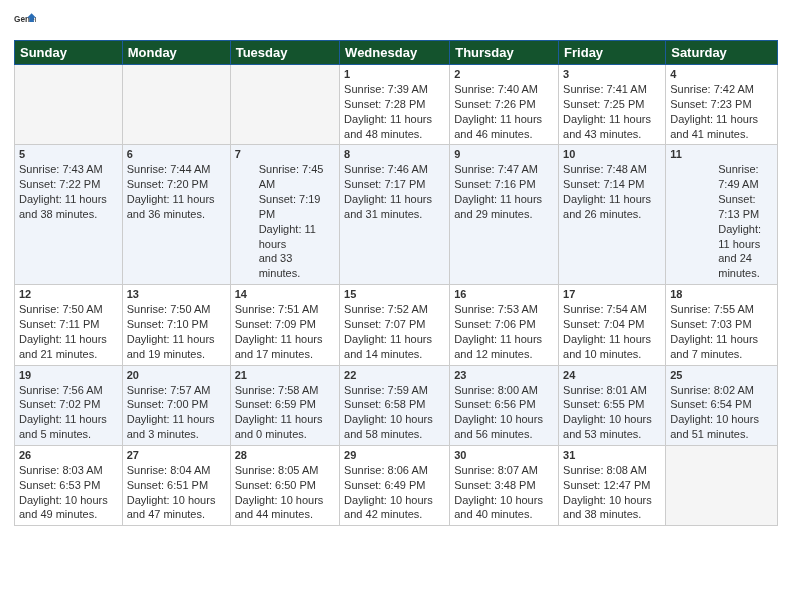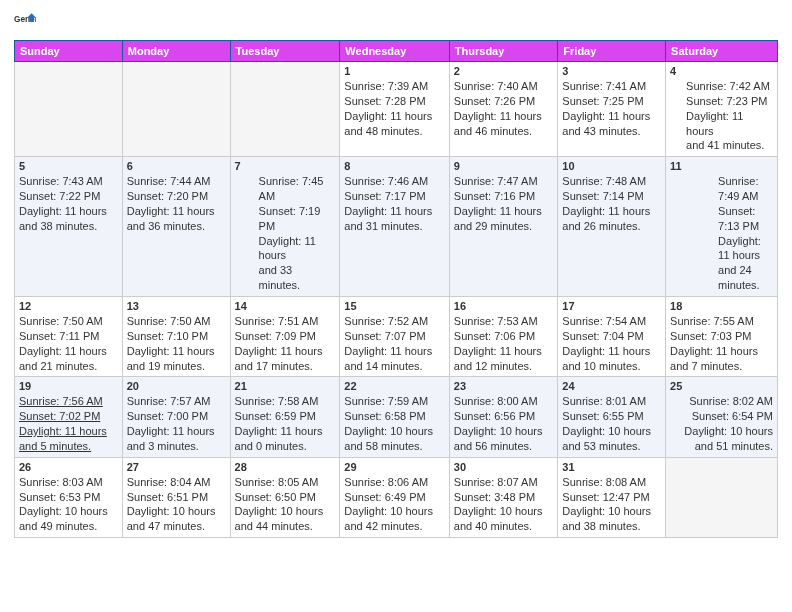--- a/index.html
+++ b/index.html
@@ -42,23 +42,23 @@
     .location {
       font-size: 13px;
       color: #555;
     }
     .calendar {
       width: 100%;
       border-collapse: collapse;
       border: 1px solid #ccc;
     }
     .calendar th {
-      background: #d946ef;
+      background: #14532d;
       color: #fff;
-      font-size: 11px;
+      font-size: 13px;
       font-weight: bold;
       text-align: left;
       padding: 4px 5px;
       border: 1px solid #1a5a9a;
     }
     .calendar td {
       vertical-align: top;
       border: 1px solid #ccc;
       padding: 3px 4px;
       width: 113px;
@@ -142,21 +142,21 @@
           </td>
           <td>
             <span class="day-num">3</span>
             <div class="day-info" style="white-space: pre-line;">Sunrise: 7:41 AM
 Sunset: 7:25 PM
 Daylight: 11 hours
 and 43 minutes.</div>
           </td>
           <td>
             <span class="day-num">4</span>
-            <div class="day-info" style="white-space: pre-line; margin-left: 16px;">Sunrise: 7:42 AM
+            <div class="day-info" style="white-space: pre-line;">Sunrise: 7:42 AM
 Sunset: 7:23 PM
 Daylight: 11 hours
 and 41 minutes.</div>
           </td>
         </tr>
         <tr class="row-bg-alt">
           <td>
             <span class="day-num">5</span>
             <div class="day-info" style="white-space: pre-line;">Sunrise: 7:43 AM
 Sunset: 7:22 PM
@@ -253,21 +253,21 @@
             <span class="day-num">18</span>
             <div class="day-info" style="white-space: pre-line;">Sunrise: 7:55 AM
 Sunset: 7:03 PM
 Daylight: 11 hours
 and 7 minutes.</div>
           </td>
         </tr>
         <tr class="row-bg-alt">
           <td>
             <span class="day-num">19</span>
-            <div class="day-info" style="white-space: pre-line; text-decoration: underline;">Sunrise: 7:56 AM
+            <div class="day-info" style="white-space: pre-line;">Sunrise: 7:56 AM
 Sunset: 7:02 PM
 Daylight: 11 hours
 and 5 minutes.</div>
           </td>
           <td>
             <span class="day-num">20</span>
             <div class="day-info" style="white-space: pre-line;">Sunrise: 7:57 AM
 Sunset: 7:00 PM
 Daylight: 11 hours
 and 3 minutes.</div>
@@ -295,21 +295,21 @@
           </td>
           <td>
             <span class="day-num">24</span>
             <div class="day-info" style="white-space: pre-line;">Sunrise: 8:01 AM
 Sunset: 6:55 PM
 Daylight: 10 hours
 and 53 minutes.</div>
           </td>
           <td>
             <span class="day-num">25</span>
-            <div class="day-info" style="white-space: pre-line; text-align: right;">Sunrise: 8:02 AM
+            <div class="day-info" style="white-space: pre-line;">Sunrise: 8:02 AM
 Sunset: 6:54 PM
 Daylight: 10 hours
 and 51 minutes.</div>
           </td>
         </tr>
         <tr class="row-bg-light">
           <td>
             <span class="day-num">26</span>
             <div class="day-info" style="white-space: pre-line;">Sunrise: 8:03 AM
 Sunset: 6:53 PM

